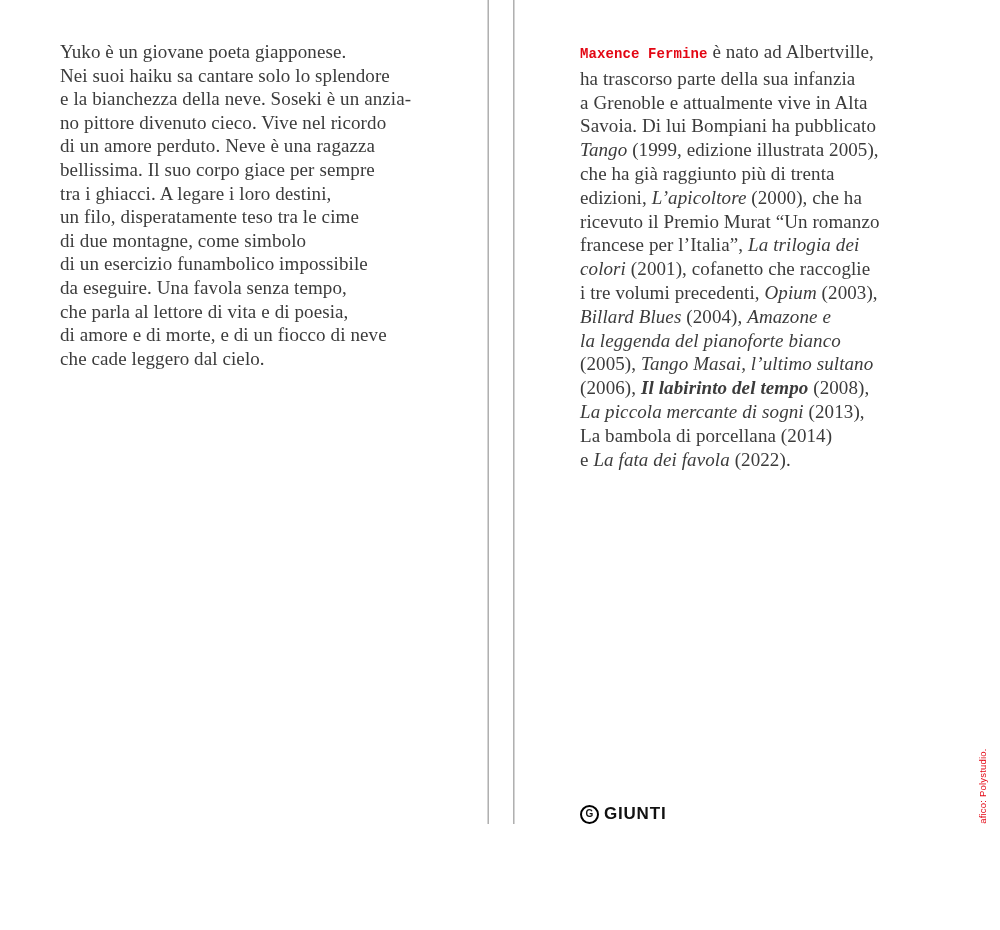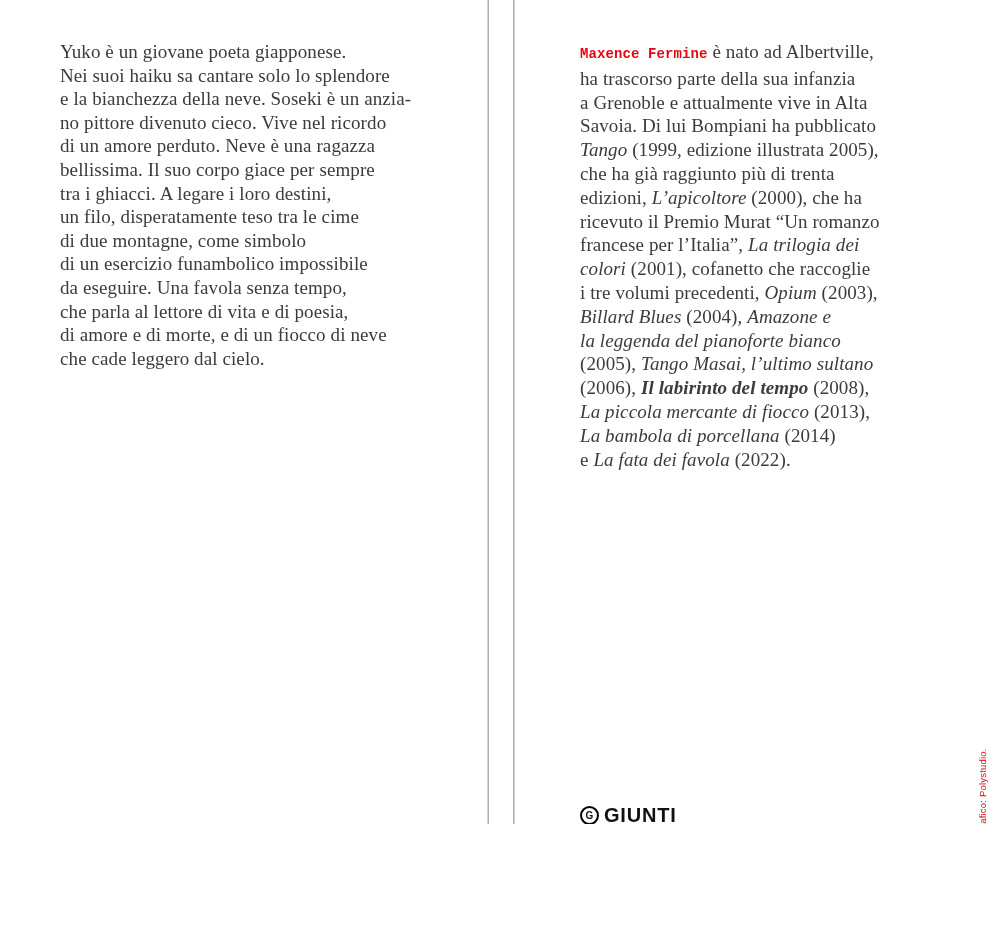--- a/index.html
+++ b/index.html
@@ -79,21 +79,21 @@
     border-radius: 50%;
     display: inline-flex;
     align-items: center;
     justify-content: center;
     font-size: 10px;
     font-weight: bold;
     line-height: 1;
   }
   .logo-word {
     font-weight: bold;
-    font-size: 20px;
+    font-size: 17px;
     letter-spacing: 0.8px;
   }
   .sites {
     margin-top: 9px;
     font-weight: bold;
     font-size: 14px;
     line-height: 18.5px;
     white-space: pre-line;
   }
   
@@ -142,22 +142,22 @@
 che ha già raggiunto più di trenta
 edizioni, </span><span style="font-style: italic;">L’apicoltore</span><span> (2000), che ha
 ricevuto il Premio Murat “Un romanzo
 francese per l’Italia”, </span><span style="font-style: italic;">La trilogia dei
 colori</span><span> (2001), cofanetto che raccoglie
 i tre volumi precedenti, </span><span style="font-style: italic;">Opium</span><span> (2003),
 </span><span style="font-style: italic; font-family: Liberation Serif, serif;">Billard Blues</span><span> (2004), </span><span style="font-style: italic;">Amazone e
 la leggenda del pianoforte bianco</span><span>
 (2005), </span><span style="font-style: italic; text-align: center;">Tango Masai, l’ultimo sultano</span><span>
 (2006), </span><span style="font-style: italic; font-weight: bold;">Il labirinto del tempo</span><span> (2008),
-</span><span style="font-style: italic;">La piccola mercante di fiocco</span><span> (2013),
-</span><span style="font-style: italic;">La bambola di porcellana</span><span> (2014)
+</span><span style="font-style: italic;">La piccola mercante di sogni</span><span> (2013),
+</span><span style="">La bambola di porcellana</span><span> (2014)
 e </span><span style="font-style: italic;">La fata dei favola</span><span> (2022).</span></div>
 
   <div class="publisher">
     <div class="logo-row">
       <span class="logo-circle">G</span>
       <span class="logo-word">GIUNTI</span>
     </div>
     <div class="sites">www.giunti.it
 www.bompiani.eu</div>
   </div>

